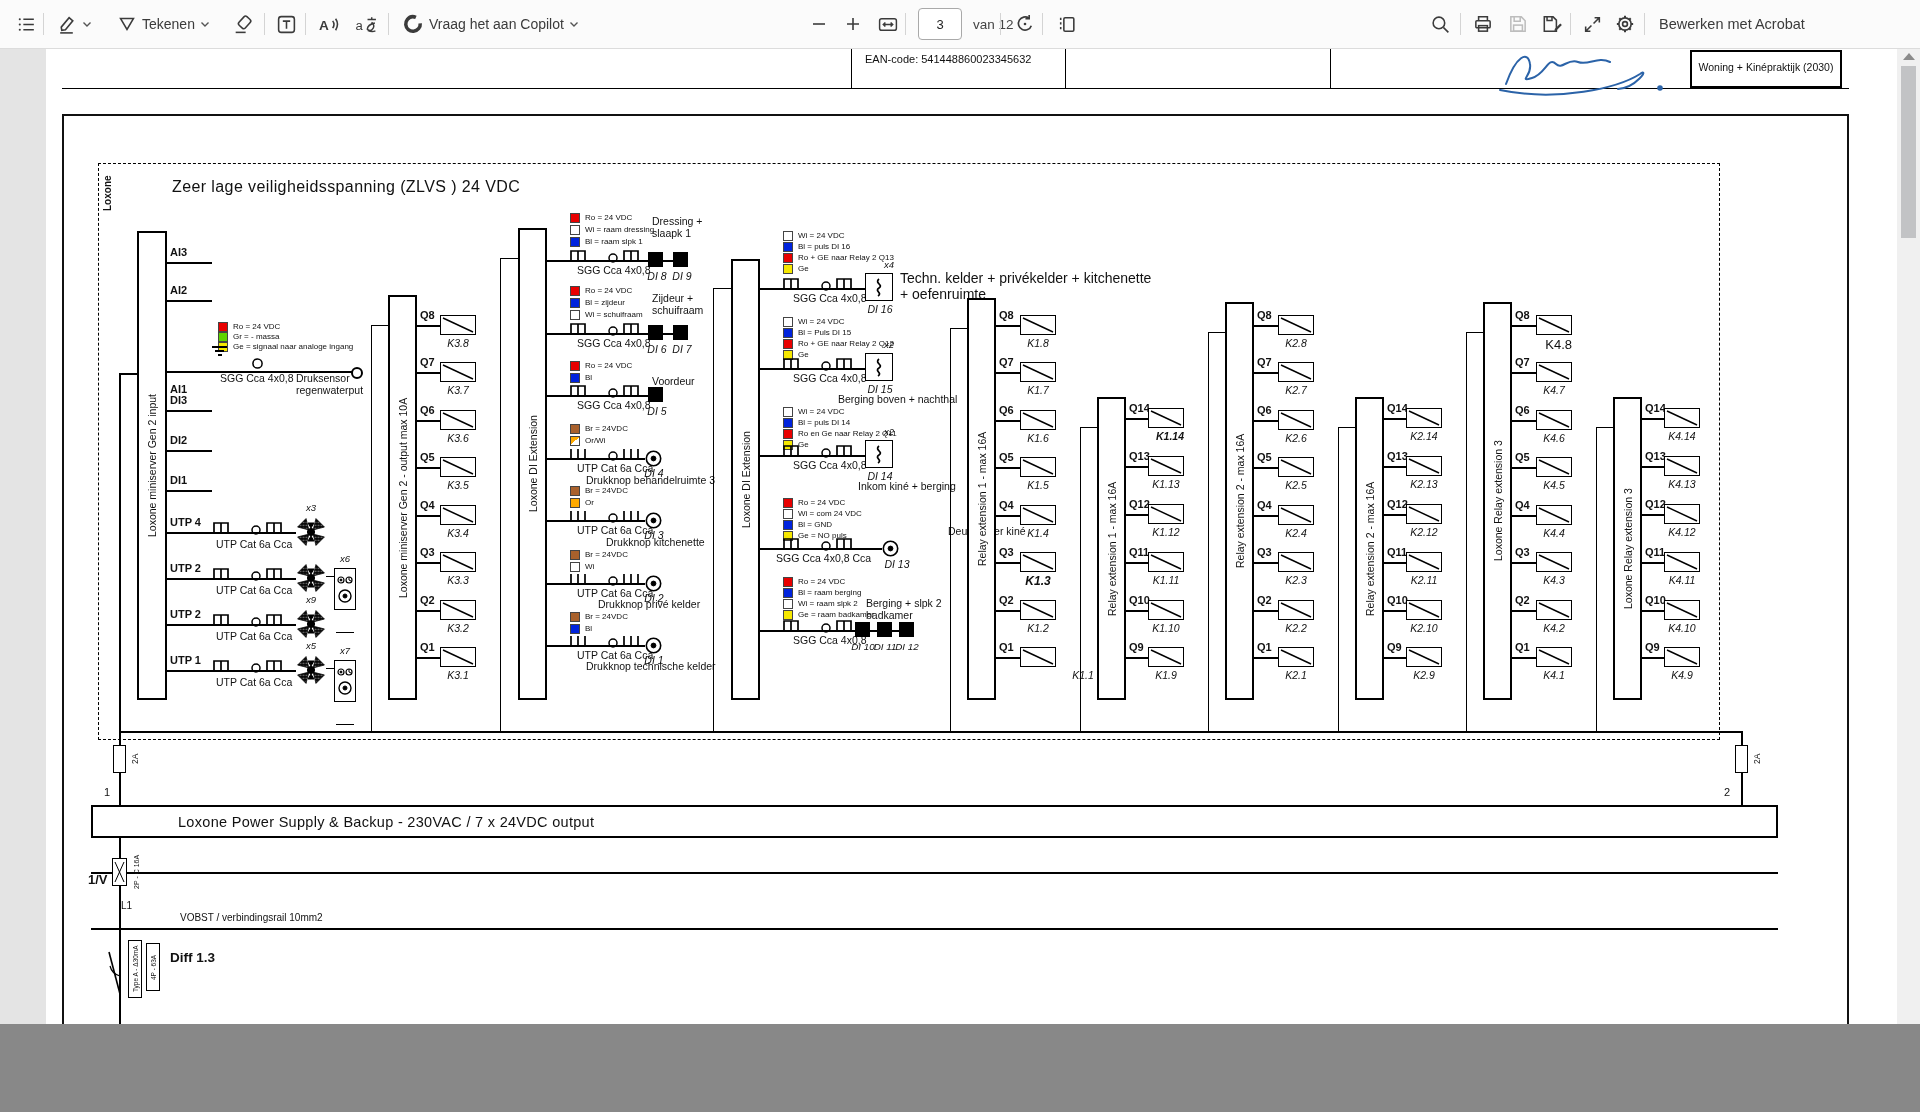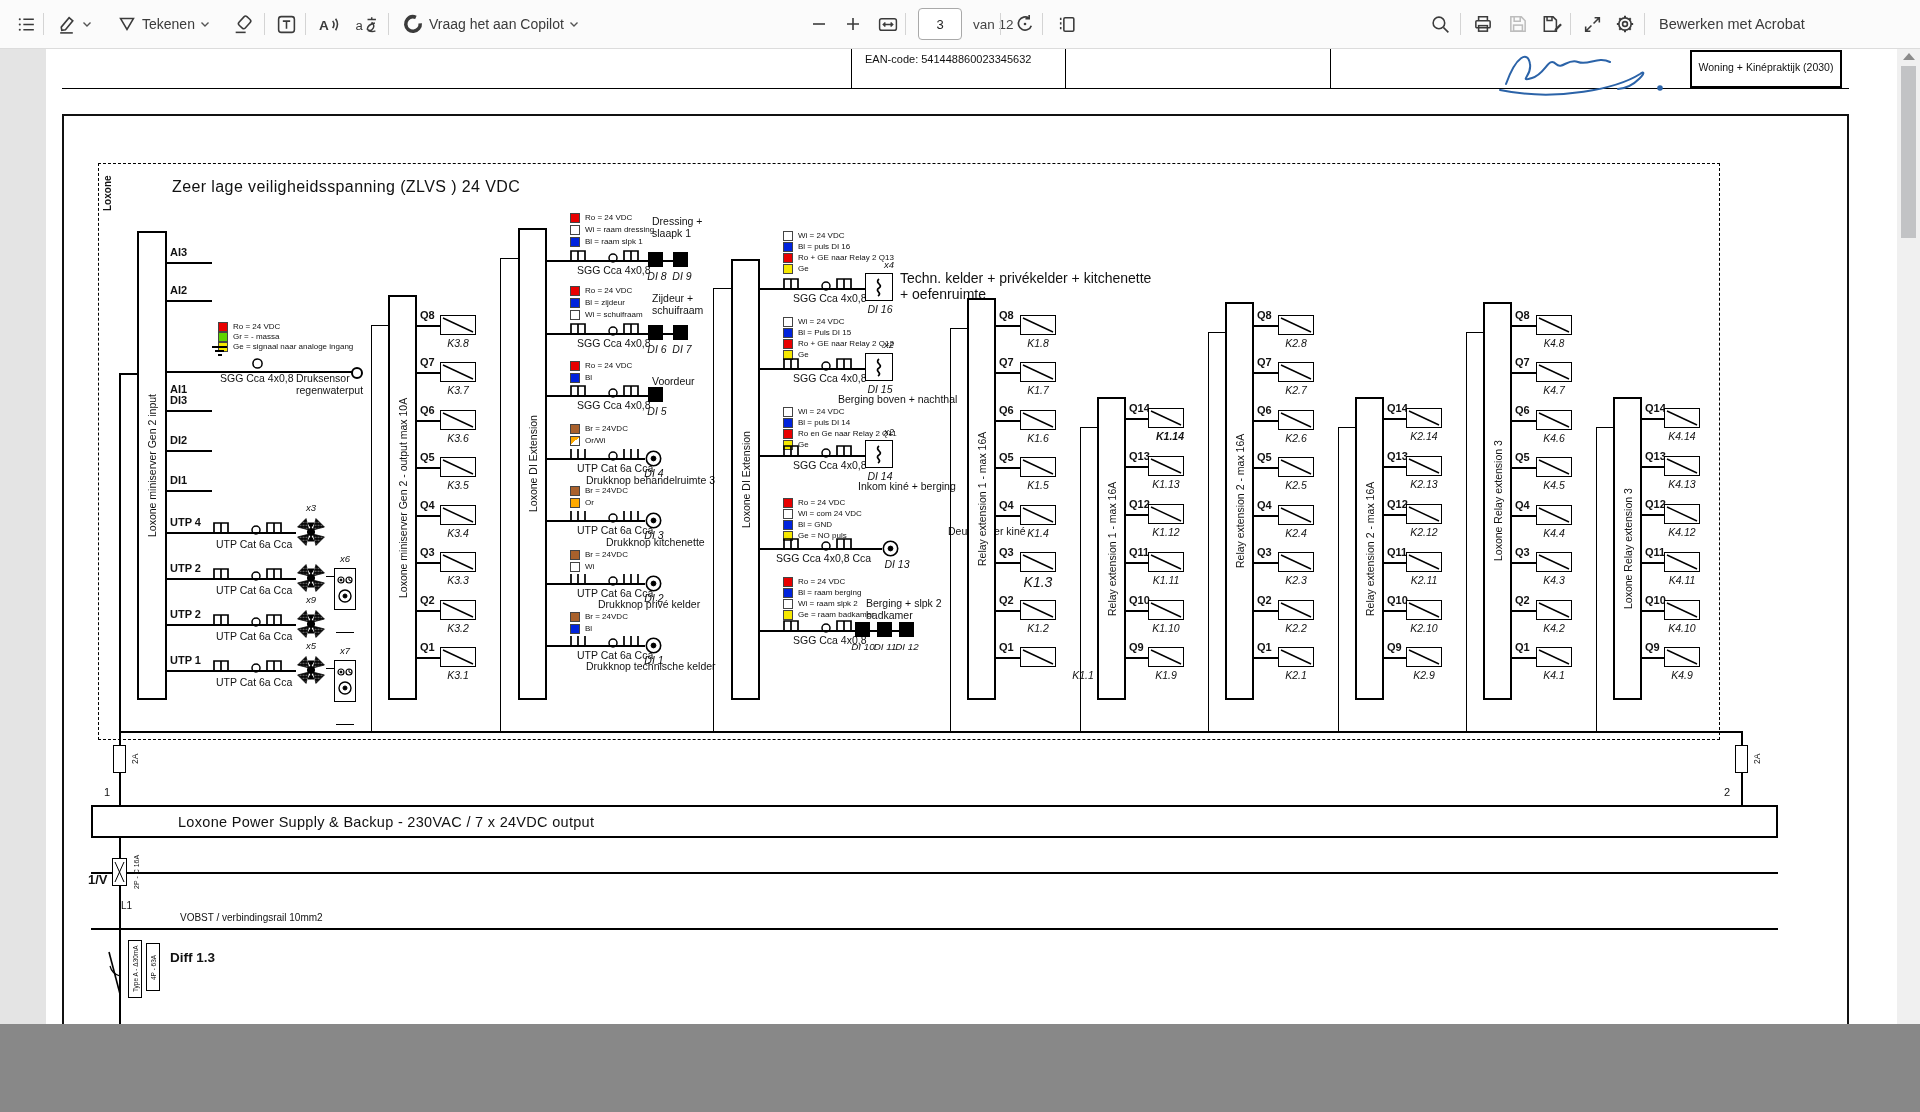--- a/index.html
+++ b/index.html
@@ -776,21 +776,21 @@
         <div style="position: absolute; left: 1022px; top: 459px; width: 32px; height: 16px;"><svg width="32" height="16" viewBox="0 0 32 16" fill="none" stroke="#000">
             <line x1="1" y1="1" x2="31" y2="15" stroke-width="1.4"></line>
           </svg></div>
         <div style="position: absolute; left: 1020px; top: 480px; font-size: 10.5px; font-weight: 400; font-style: italic; white-space: pre-line; line-height: 1.13; width: 36px; text-align: center;">K1.4</div>
         <div style="position: absolute; left: 999px; top: 498px; font-size: 11px; font-weight: 600; white-space: pre-line; line-height: 1.13;">Q3</div>
         <div style="position: absolute; left: 996px; top: 514px; width: 24px; height: 1.5px; background: rgb(0, 0, 0);"></div>
         <div style="position: absolute; left: 1020px; top: 504px; width: 36px; height: 20px; border: 1.7px solid rgb(0, 0, 0); background: rgb(255, 255, 255); box-sizing: border-box;"></div>
         <div style="position: absolute; left: 1022px; top: 506px; width: 32px; height: 16px;"><svg width="32" height="16" viewBox="0 0 32 16" fill="none" stroke="#000">
             <line x1="1" y1="1" x2="31" y2="15" stroke-width="1.4"></line>
           </svg></div>
-        <div style="position: absolute; left: 1020px; top: 527px; font-size: 14px; font-weight: 400; font-style: italic; white-space: pre-line; line-height: 1.13; width: 36px; text-align: center;">K1.3</div>
+        <div style="position: absolute; left: 1020px; top: 527px; font-size: 12px; font-weight: 700; font-style: italic; white-space: pre-line; line-height: 1.13; width: 36px; text-align: center;">K1.3</div>
         <div style="position: absolute; left: 999px; top: 546px; font-size: 11px; font-weight: 600; white-space: pre-line; line-height: 1.13;">Q2</div>
         <div style="position: absolute; left: 996px; top: 562px; width: 24px; height: 1.5px; background: rgb(0, 0, 0);"></div>
         <div style="position: absolute; left: 1020px; top: 552px; width: 36px; height: 20px; border: 1.7px solid rgb(0, 0, 0); background: rgb(255, 255, 255); box-sizing: border-box;"></div>
         <div style="position: absolute; left: 1022px; top: 554px; width: 32px; height: 16px;"><svg width="32" height="16" viewBox="0 0 32 16" fill="none" stroke="#000">
             <line x1="1" y1="1" x2="31" y2="15" stroke-width="1.4"></line>
           </svg></div>
         <div style="position: absolute; left: 1020px; top: 575px; font-size: 10.5px; font-weight: 400; font-style: italic; white-space: pre-line; line-height: 1.13; width: 36px; text-align: center;">K1.2</div>
         <div style="position: absolute; left: 999px; top: 593px; font-size: 11px; font-weight: 600; white-space: pre-line; line-height: 1.13;">Q1</div>
         <div style="position: absolute; left: 996px; top: 609px; width: 24px; height: 1.5px; background: rgb(0, 0, 0);"></div>
         <div style="position: absolute; left: 1020px; top: 599px; width: 36px; height: 20px; border: 1.7px solid rgb(0, 0, 0); background: rgb(255, 255, 255); box-sizing: border-box;"></div>
@@ -953,21 +953,21 @@
         <div style="position: absolute; left: 1483px; top: 254px; width: 29px; height: 398px; border: 2.6px solid rgb(0, 0, 0); background: rgb(255, 255, 255); box-sizing: border-box;"></div>
         <div style="position: absolute; left: 1483px; top: 254px; height: 398px; width: 29px; display: flex; align-items: center; justify-content: center; writing-mode: vertical-rl; transform: rotate(180deg); font-size: 10.5px; font-weight: 400; white-space: nowrap;">Loxone Relay extension 3</div>
         <div style="position: absolute; left: 1466px; top: 284px; width: 1.3px; height: 399px; background: rgb(0, 0, 0);"></div>
         <div style="position: absolute; left: 1466px; top: 284px; width: 17px; height: 1.3px; background: rgb(0, 0, 0);"></div>
         <div style="position: absolute; left: 1515px; top: 261px; font-size: 11px; font-weight: 600; white-space: pre-line; line-height: 1.13;">Q8</div>
         <div style="position: absolute; left: 1512px; top: 277px; width: 24px; height: 1.5px; background: rgb(0, 0, 0);"></div>
         <div style="position: absolute; left: 1536px; top: 267px; width: 36px; height: 20px; border: 1.7px solid rgb(0, 0, 0); background: rgb(255, 255, 255); box-sizing: border-box;"></div>
         <div style="position: absolute; left: 1538px; top: 269px; width: 32px; height: 16px;"><svg width="32" height="16" viewBox="0 0 32 16" fill="none" stroke="#000">
             <line x1="1" y1="1" x2="31" y2="15" stroke-width="1.4"></line>
           </svg></div>
-        <div style="position: absolute; left: 1536px; top: 290px; font-size: 10px; font-weight: 400; font-style: italic; white-space: pre-line; line-height: 1.13; width: 36px; text-align: center;">K4.8</div>
+        <div style="position: absolute; left: 1536px; top: 290px; font-size: 13px; font-weight: 400; white-space: pre-line; line-height: 1.13; width: 36px; text-align: right;">K4.8</div>
         <div style="position: absolute; left: 1515px; top: 308px; font-size: 11px; font-weight: 600; white-space: pre-line; line-height: 1.13;">Q7</div>
         <div style="position: absolute; left: 1512px; top: 324px; width: 24px; height: 1.5px; background: rgb(0, 0, 0);"></div>
         <div style="position: absolute; left: 1536px; top: 314px; width: 36px; height: 20px; border: 1.7px solid rgb(0, 0, 0); background: rgb(255, 255, 255); box-sizing: border-box;"></div>
         <div style="position: absolute; left: 1538px; top: 316px; width: 32px; height: 16px;"><svg width="32" height="16" viewBox="0 0 32 16" fill="none" stroke="#000">
             <line x1="1" y1="1" x2="31" y2="15" stroke-width="1.4"></line>
           </svg></div>
         <div style="position: absolute; left: 1536px; top: 337px; font-size: 10.5px; font-weight: 400; font-style: italic; white-space: pre-line; line-height: 1.13; width: 36px; text-align: center;">K4.7</div>
         <div style="position: absolute; left: 1515px; top: 356px; font-size: 11px; font-weight: 600; white-space: pre-line; line-height: 1.13;">Q6</div>
         <div style="position: absolute; left: 1512px; top: 372px; width: 24px; height: 1.5px; background: rgb(0, 0, 0);"></div>
         <div style="position: absolute; left: 1536px; top: 362px; width: 36px; height: 20px; border: 1.7px solid rgb(0, 0, 0); background: rgb(255, 255, 255); box-sizing: border-box;"></div>

